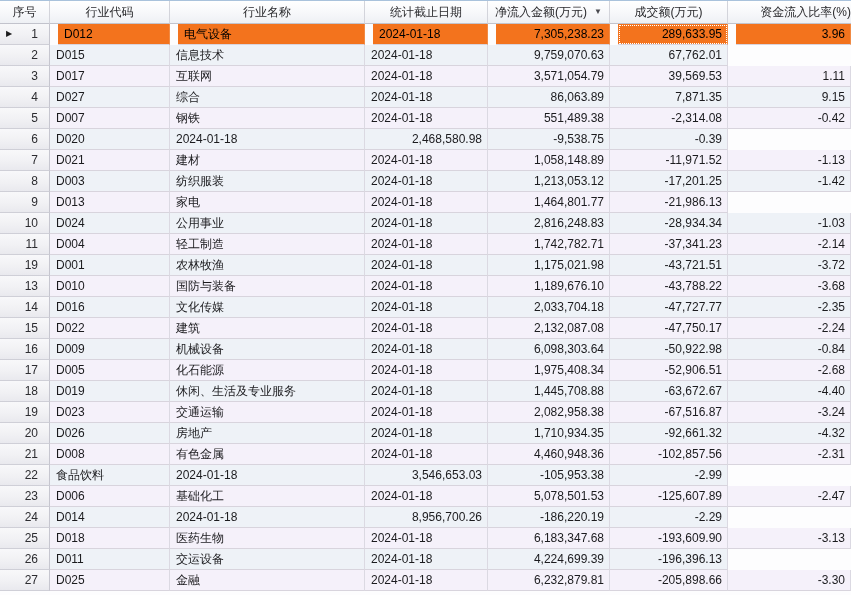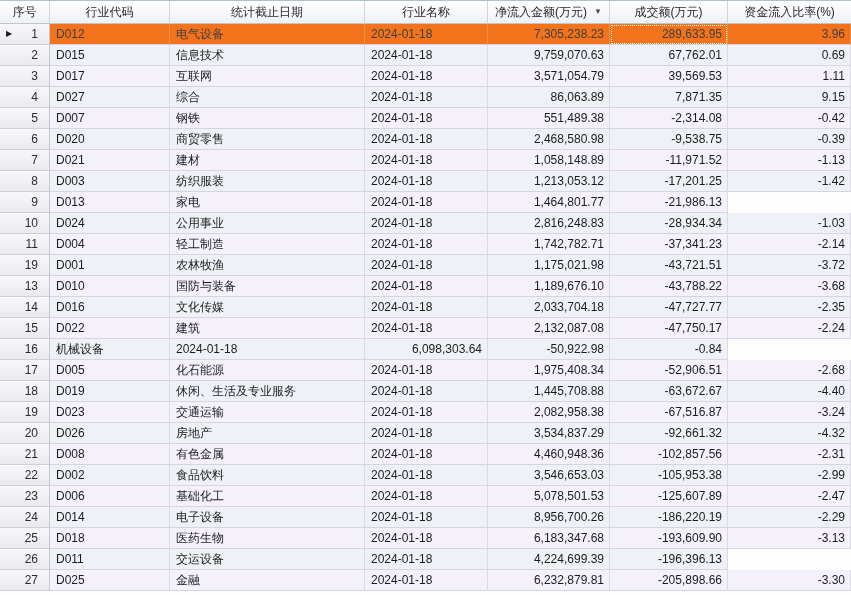--- a/index.html
+++ b/index.html
@@ -26,21 +26,21 @@
   .header-row { height: 23px; }
   .header-cell {
     background: linear-gradient(180deg, #ffffff 0%, #f6f7fa 60%, #eef0f4 100%);
     border-right: 1px solid #d3d4db;
     border-bottom: 1px solid #c2c3cc;
     display: flex; align-items: center; justify-content: center;
     color: #29292c;
     white-space: nowrap;
     overflow: hidden;
   }
-  .header-cell:last-child { border-right: none; }
+  .header-cell:last-child { border-right: none; justify-content: flex-end; }
   .sort-icon { font-size: 8px; color: #4a4a50; margin-left: 7px; line-height: 1; }
 
   
   .data-row { height: 21px; }
   .data-row.alt-a .cell { background: #eef2f7; }
   .data-row.alt-b .cell { background: #f5f1fa; }
   .cell {
     border-right: 1px solid #dbd9e2;
     border-bottom: 1px solid #d8d4dd;
     display: flex; align-items: center;
@@ -64,23 +64,24 @@
     position: absolute; left: 6px; top: 50%;
     transform: translateY(-50%);
     font-size: 8px; color: #1c1c1c; line-height: 1;
     visibility: hidden;
   }
   .data-row.selected .sel-arrow { visibility: visible; }
 
   
   .data-row.selected .cell {
     background: #f3731d;
-    color: #404040;
+    color: #000000;
     border-right-color: #f08a44;
     border-bottom-color: #d8d4dd;
+    margin-left: 8px;
   }
   .data-row.selected .cell.focus-cell {
     outline: 1px dotted #ffffff;
     outline-offset: -2px;
   }
 
   .bottom-filler { height: 4px; background: #fdfdfe; }
 </style>
 </head>
 <body>
@@ -88,24 +89,24 @@
 <div class="grid-window">
 
   <div class="grid-row header-row">
     <div class="header-cell">
       <span>序号</span>
     </div>
     <div class="header-cell">
       <span>行业代码</span>
     </div>
     <div class="header-cell">
+      <span>行业名称</span>
+    </div>
+    <div class="header-cell">
       <span>统计截止日期</span>
-    </div>
-    <div class="header-cell">
-      <span>行业名称</span>
     </div>
     <div class="header-cell">
       <span>净流入金额(万元)</span>
       <span class="sort-icon">▼</span>
     </div>
     <div class="header-cell">
       <span>成交额(万元)</span>
     </div>
     <div class="header-cell">
       <span>资金流入比率(%)</span>
@@ -128,21 +129,20 @@
       <div class="grid-row data-row alt-a">
     <div class="rowheader">
 
       <span>2</span>
     </div>
     <div class="cell c-left">D015</div>
     <div class="cell c-left">信息技术</div>
     <div class="cell c-left">2024-01-18</div>
     <div class="cell c-right">9,759,070.63</div>
     <div class="cell c-right focus-cell">67,762.01</div>
-    <div class="cell c-right">0.69</div>
   </div>
       <div class="grid-row data-row alt-b">
     <div class="rowheader">
 
       <span>3</span>
     </div>
     <div class="cell c-left">D017</div>
     <div class="cell c-left">互联网</div>
     <div class="cell c-left">2024-01-18</div>
     <div class="cell c-right">3,571,054.79</div>
@@ -172,21 +172,20 @@
     <div class="cell c-right">551,489.38</div>
     <div class="cell c-right focus-cell">-2,314.08</div>
     <div class="cell c-right">-0.42</div>
   </div>
       <div class="grid-row data-row alt-a">
     <div class="rowheader">
 
       <span>6</span>
     </div>
     <div class="cell c-left">D020</div>
-    <div class="cell c-left">商贸零售</div>
     <div class="cell c-left">2024-01-18</div>
     <div class="cell c-right">2,468,580.98</div>
     <div class="cell c-right focus-cell">-9,538.75</div>
     <div class="cell c-right">-0.39</div>
   </div>
       <div class="grid-row data-row alt-b">
     <div class="rowheader">
 
       <span>7</span>
     </div>
@@ -290,20 +289,21 @@
     <div class="cell c-left">2024-01-18</div>
     <div class="cell c-right">2,132,087.08</div>
     <div class="cell c-right focus-cell">-47,750.17</div>
     <div class="cell c-right">-2.24</div>
   </div>
       <div class="grid-row data-row alt-a">
     <div class="rowheader">
 
       <span>16</span>
     </div>
+    <div class="cell c-left">D009</div>
     <div class="cell c-left">机械设备</div>
     <div class="cell c-left">2024-01-18</div>
     <div class="cell c-right">6,098,303.64</div>
     <div class="cell c-right focus-cell">-50,922.98</div>
     <div class="cell c-right">-0.84</div>
   </div>
       <div class="grid-row data-row alt-b">
     <div class="rowheader">
 
       <span>17</span>
@@ -340,42 +340,41 @@
     <div class="cell c-right">-3.24</div>
   </div>
       <div class="grid-row data-row alt-a">
     <div class="rowheader">
 
       <span>20</span>
     </div>
     <div class="cell c-left">D026</div>
     <div class="cell c-left">房地产</div>
     <div class="cell c-left">2024-01-18</div>
-    <div class="cell c-right">3,534,837.29</div>
+    <div class="cell c-right">1,710,934.35</div>
     <div class="cell c-right focus-cell">-92,661.32</div>
     <div class="cell c-right">-4.32</div>
   </div>
       <div class="grid-row data-row alt-b">
     <div class="rowheader">
 
       <span>21</span>
     </div>
     <div class="cell c-left">D008</div>
     <div class="cell c-left">有色金属</div>
     <div class="cell c-left">2024-01-18</div>
     <div class="cell c-right">4,460,948.36</div>
     <div class="cell c-right focus-cell">-102,857.56</div>
     <div class="cell c-right">-2.31</div>
   </div>
       <div class="grid-row data-row alt-a">
     <div class="rowheader">
 
       <span>22</span>
     </div>
-    <div class="cell c-left">D002</div>
     <div class="cell c-left">食品饮料</div>
     <div class="cell c-left">2024-01-18</div>
     <div class="cell c-right">3,546,653.03</div>
     <div class="cell c-right focus-cell">-105,953.38</div>
     <div class="cell c-right">-2.99</div>
   </div>
       <div class="grid-row data-row alt-b">
     <div class="rowheader">
 
       <span>23</span>
@@ -386,21 +385,20 @@
     <div class="cell c-right">5,078,501.53</div>
     <div class="cell c-right focus-cell">-125,607.89</div>
     <div class="cell c-right">-2.47</div>
   </div>
       <div class="grid-row data-row alt-a">
     <div class="rowheader">
 
       <span>24</span>
     </div>
     <div class="cell c-left">D014</div>
-    <div class="cell c-left">电子设备</div>
     <div class="cell c-left">2024-01-18</div>
     <div class="cell c-right">8,956,700.26</div>
     <div class="cell c-right focus-cell">-186,220.19</div>
     <div class="cell c-right">-2.29</div>
   </div>
       <div class="grid-row data-row alt-b">
     <div class="rowheader">
 
       <span>25</span>
     </div>

